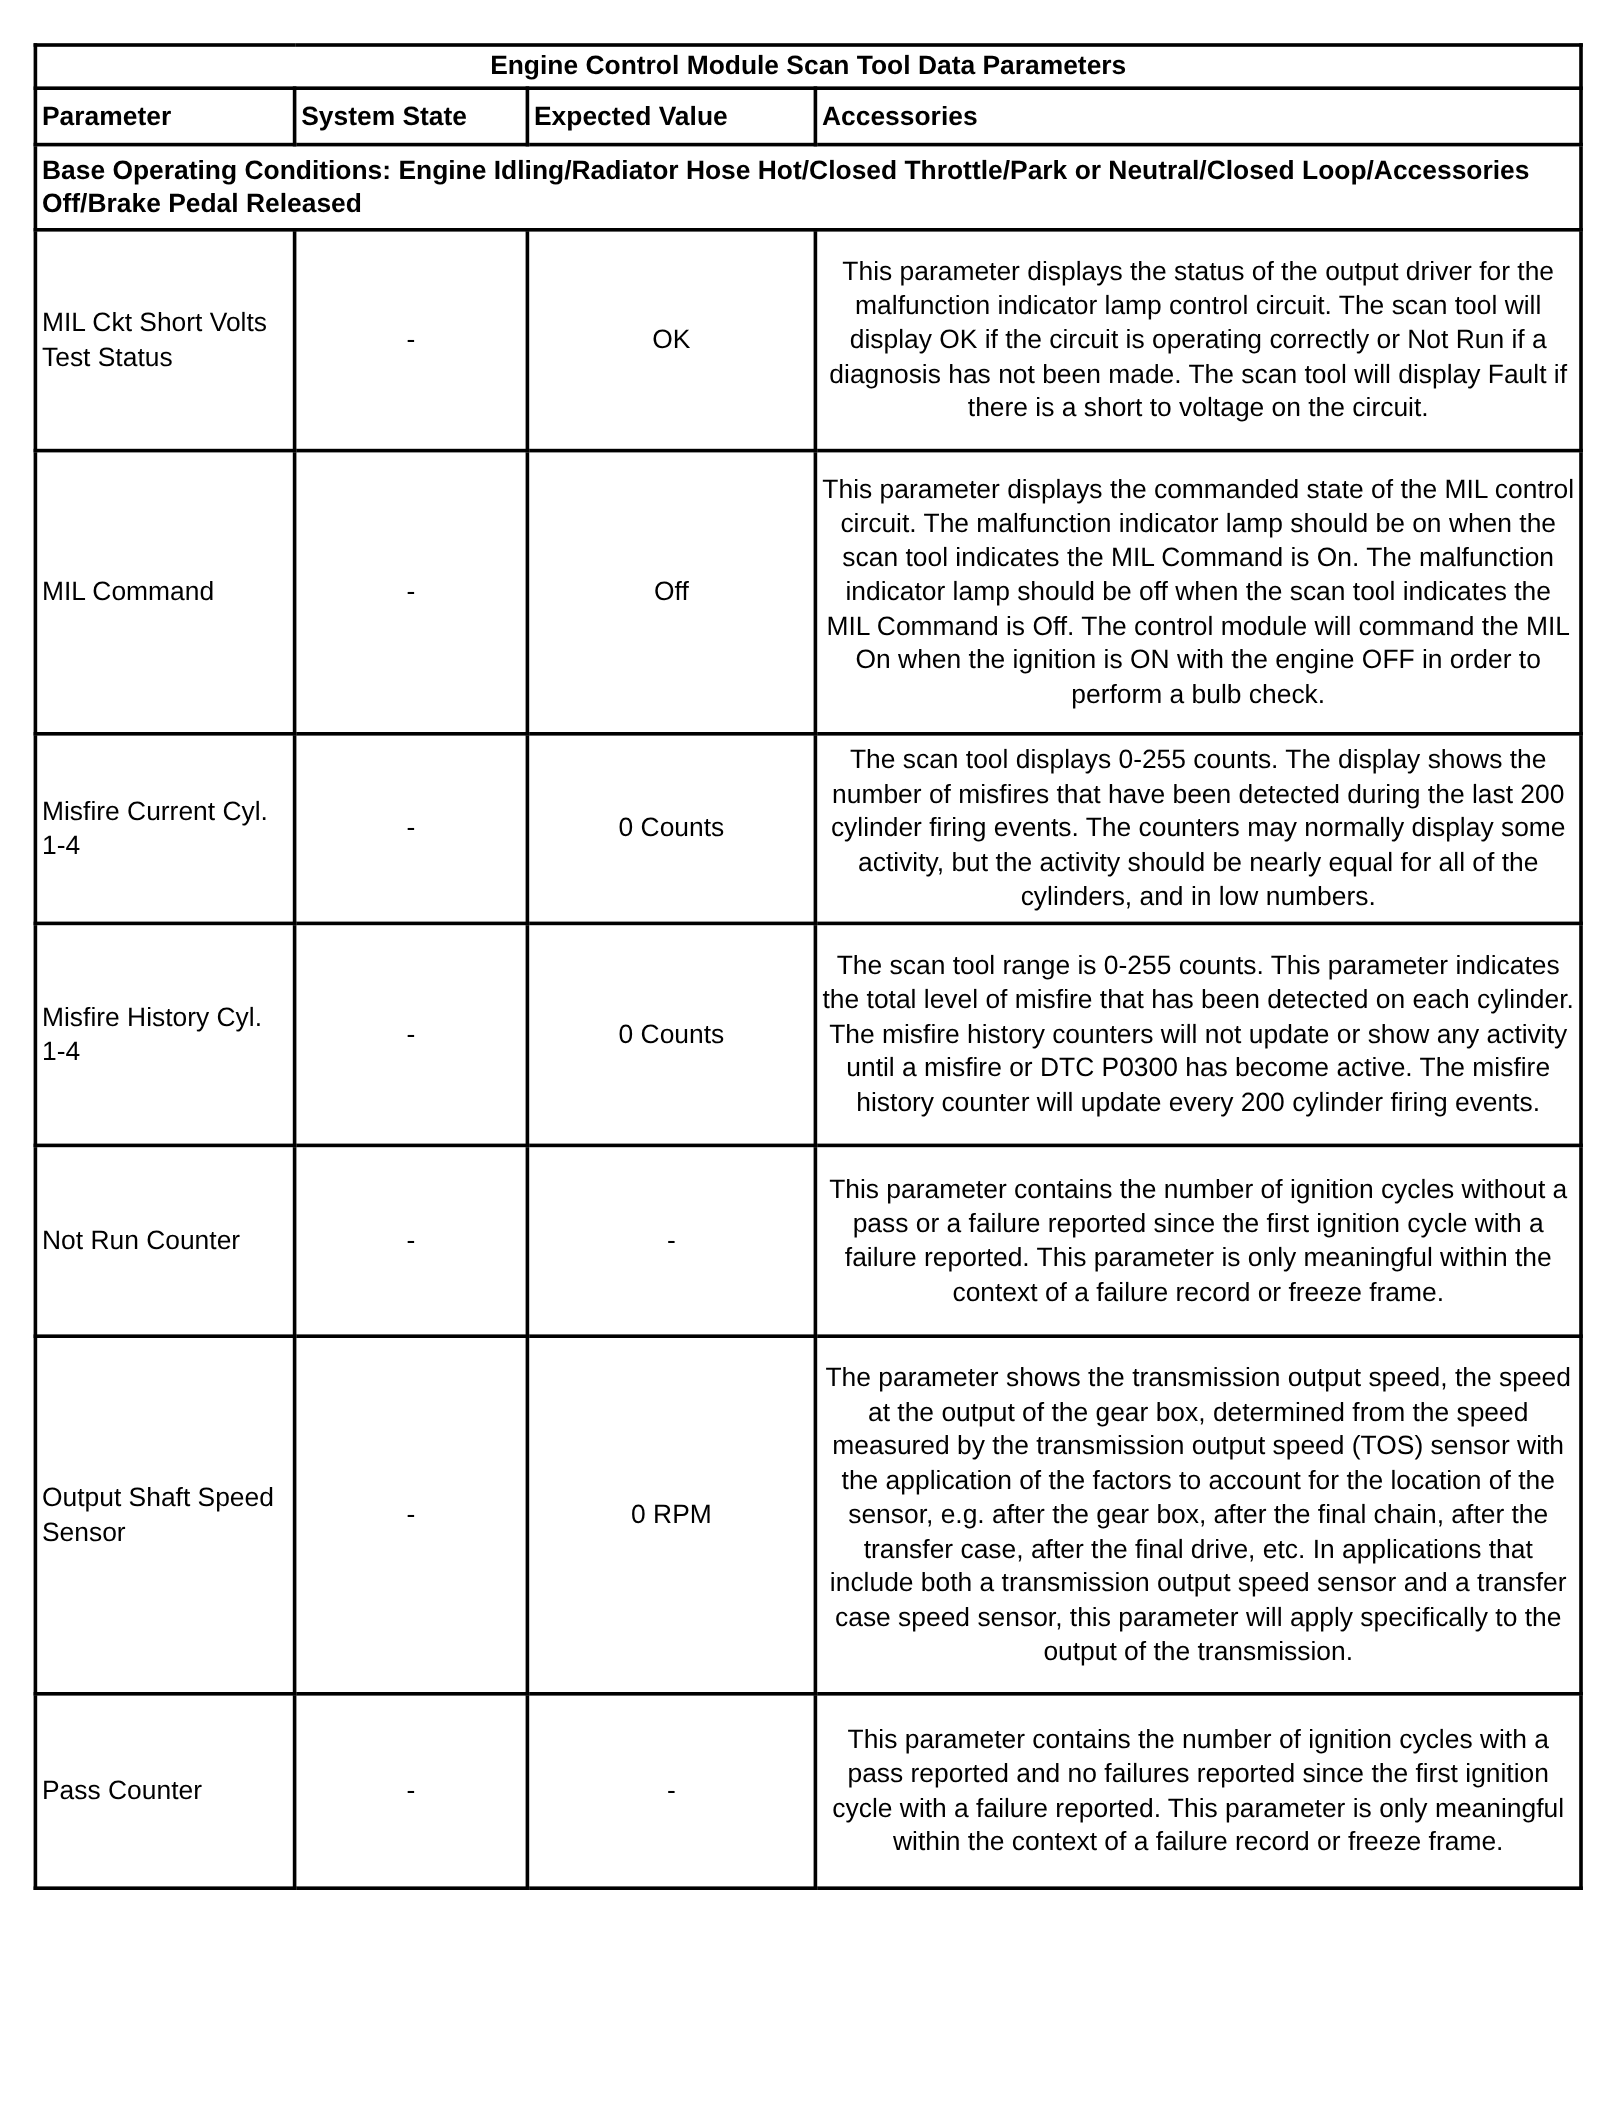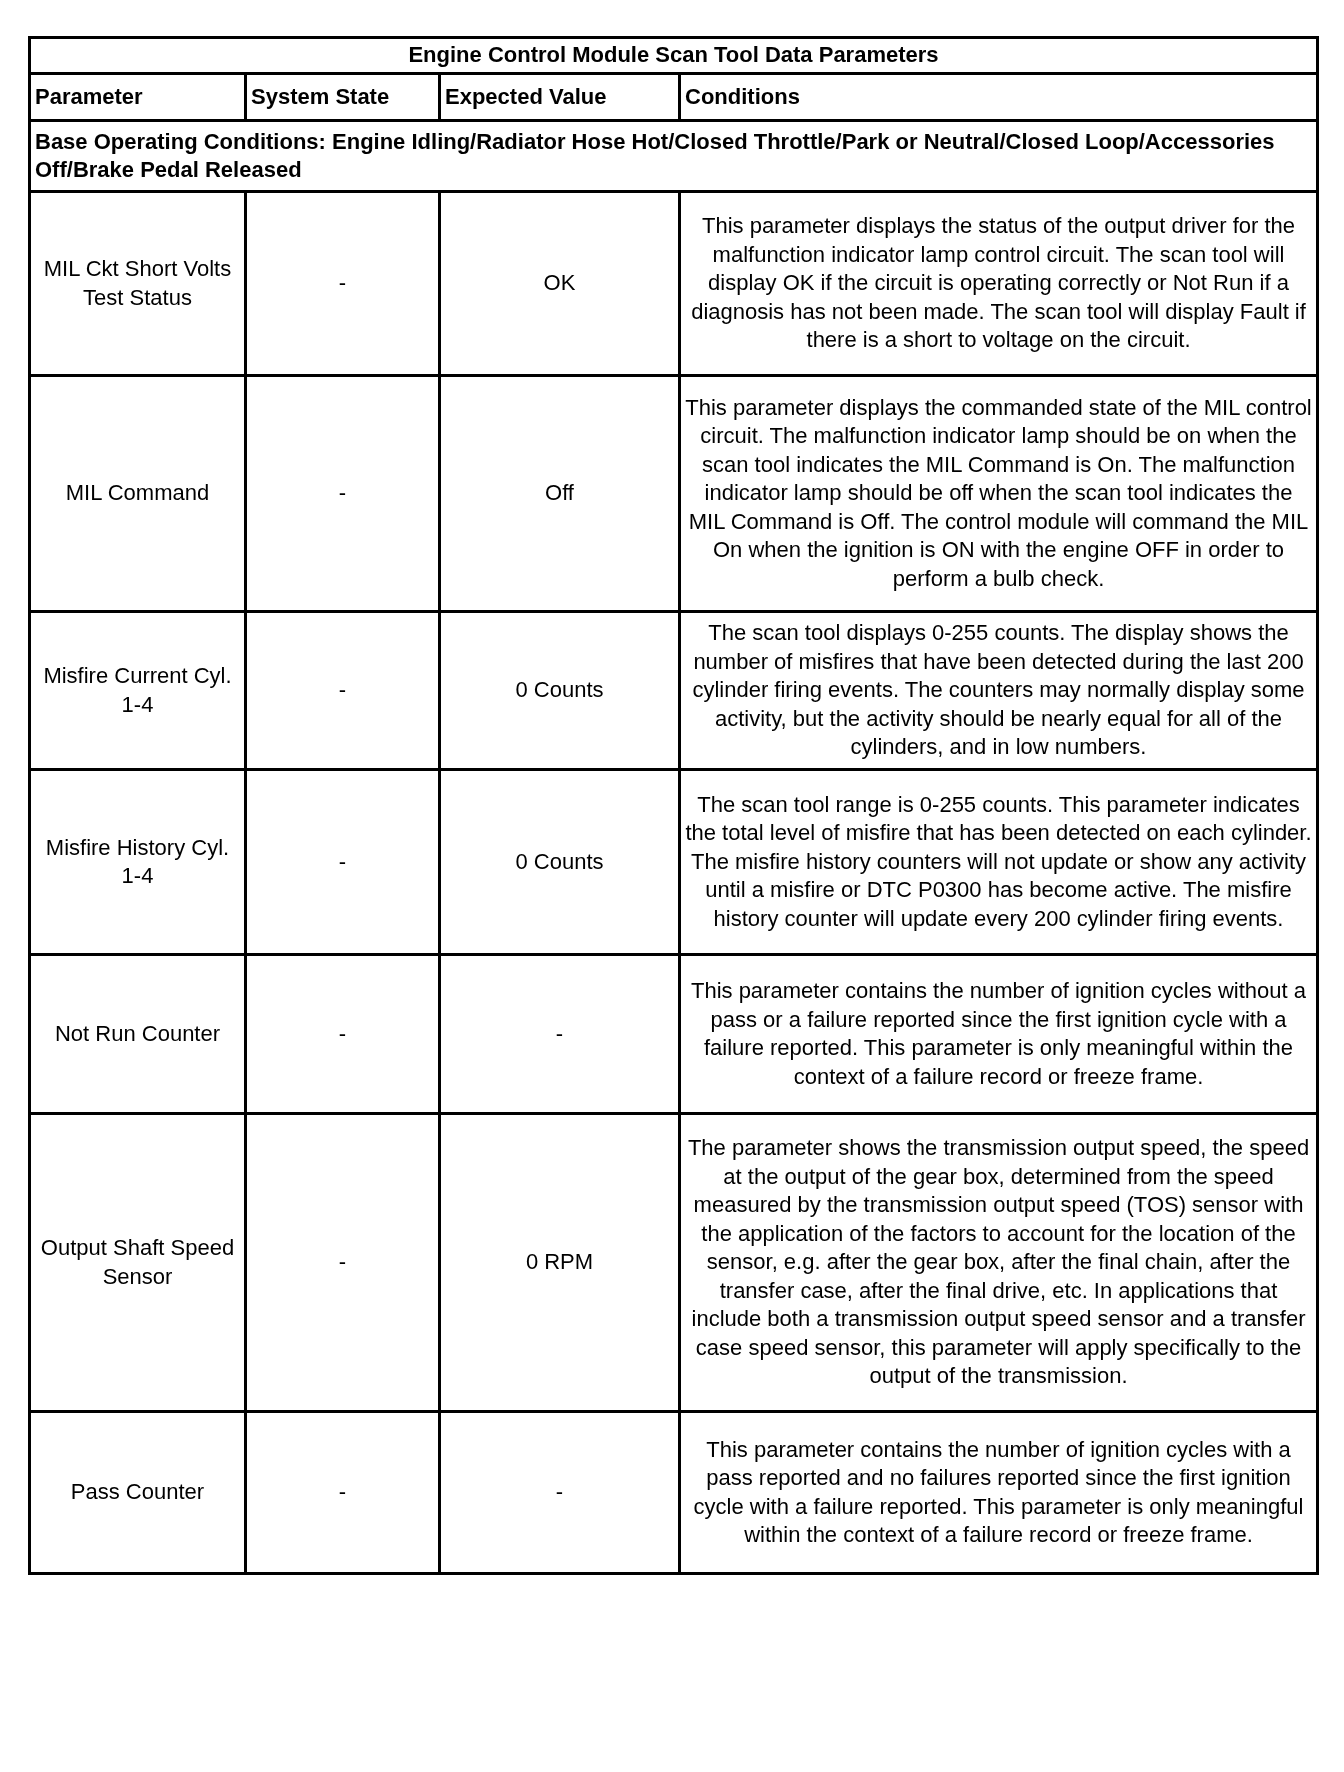--- a/index.html
+++ b/index.html
@@ -14,21 +14,21 @@
   table.ecm td, table.ecm th {
     border: 3px solid #000;
     padding: 0 4px;
     font-size: 22px;
     line-height: 28.5px;
     vertical-align: middle;
   }
   .title-cell { text-align: center; font-weight: bold; height: 33px; }
   .hdr th { text-align: left; font-weight: bold; height: 44px; }
   .cond-cell { font-weight: bold; text-align: left; height: 68px; padding: 4px 4px 6px 4px; }
-  .param { text-align: center; }
+  .param { text-align: left; }
   .state, .expected { text-align: center; }
   .desc { text-align: center; padding: 3px 2px 4px 4px; }
 </style>
 </head>
 <body>
 
 <table class="ecm">
   <colgroup>
     <col style="width:216px">
     <col style="width:194px">
@@ -36,21 +36,21 @@
     <col style="width:638px">
   </colgroup>
   <tbody>
       <tr>
     <td colspan="4" class="title-cell">Engine Control Module Scan Tool Data Parameters</td>
   </tr>
   <tr class="hdr">
     <th>Parameter</th>
     <th>System State</th>
     <th>Expected Value</th>
-    <th>Conditions</th>
+    <th>Accessories</th>
   </tr>
   <tr>
     <td colspan="4" class="cond-cell">Base Operating Conditions: Engine Idling/Radiator Hose Hot/Closed Throttle/Park or Neutral/Closed Loop/Accessories Off/Brake Pedal Released</td>
   </tr>
 
   <tr style="height:184px">
     <td class="param">MIL Ckt Short Volts Test Status</td>
     <td class="state">-</td>
     <td class="expected">OK</td>
     <td class="desc">This parameter displays the status of the output driver for the malfunction indicator lamp control circuit. The scan tool will display OK if the circuit is operating correctly or Not Run if a diagnosis has not been made. The scan tool will display Fault if there is a short to voltage on the circuit.</td>

